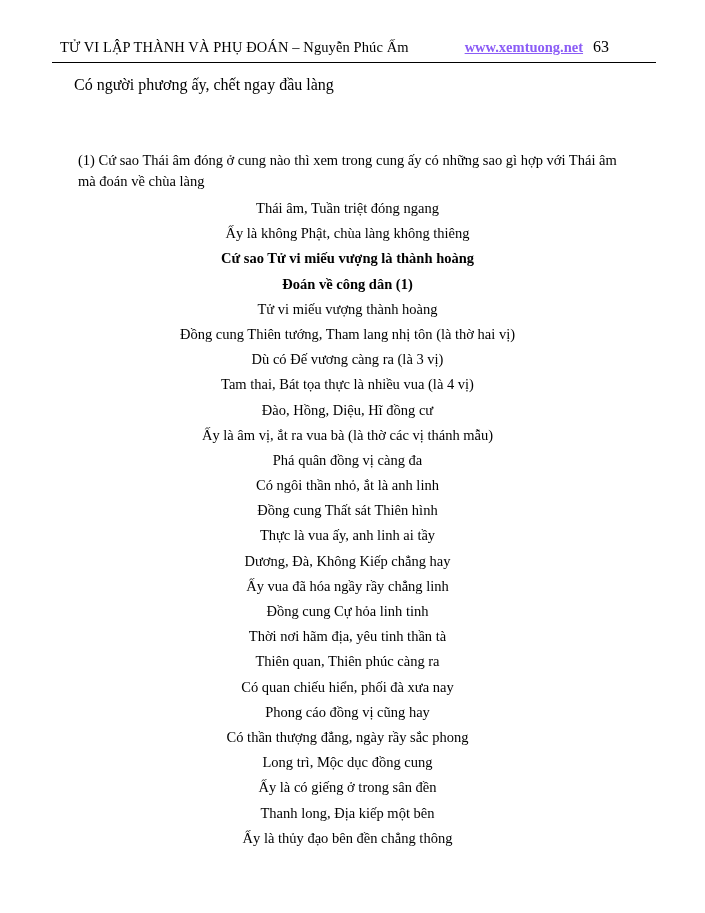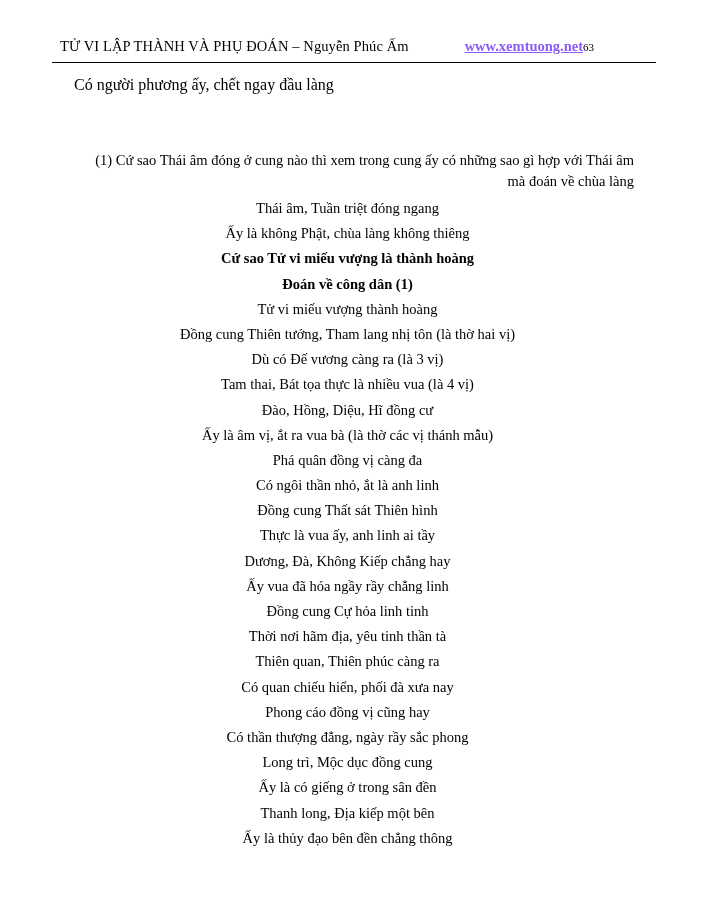--- a/index.html
+++ b/index.html
@@ -36,22 +36,22 @@
     letter-spacing: 0.1px;
   }
   .header-site {
     color: #8b5cf6;
     text-decoration: underline;
     font-weight: bold;
     margin-left: 56px;
     font-size: 14.5px;
   }
   .header-page {
-    margin-left: 0;
-    font-size: 11px;
+    margin-left: 10px;
+    font-size: 16px;
   }
   .header-rule {
     position: absolute;
     top: 62px;
     left: 52px;
     width: 604px;
     border-bottom: 1.6px solid #000;
   }
   .line {
     font-size: 16px;
@@ -63,21 +63,20 @@
     top: 77px;
     width: 560px;
   }
   .para-block {
     position: absolute;
     left: 78px;
     top: 150px;
     width: 556px;
     font-size: 14.5px;
     line-height: 1.42;
-    text-align: right;
   }
   .verse-block {
     position: absolute;
     left: 0;
     top: 196px;
     width: 705px;
   }
   .verse {
     text-align: center;
     font-size: 14.5px;

